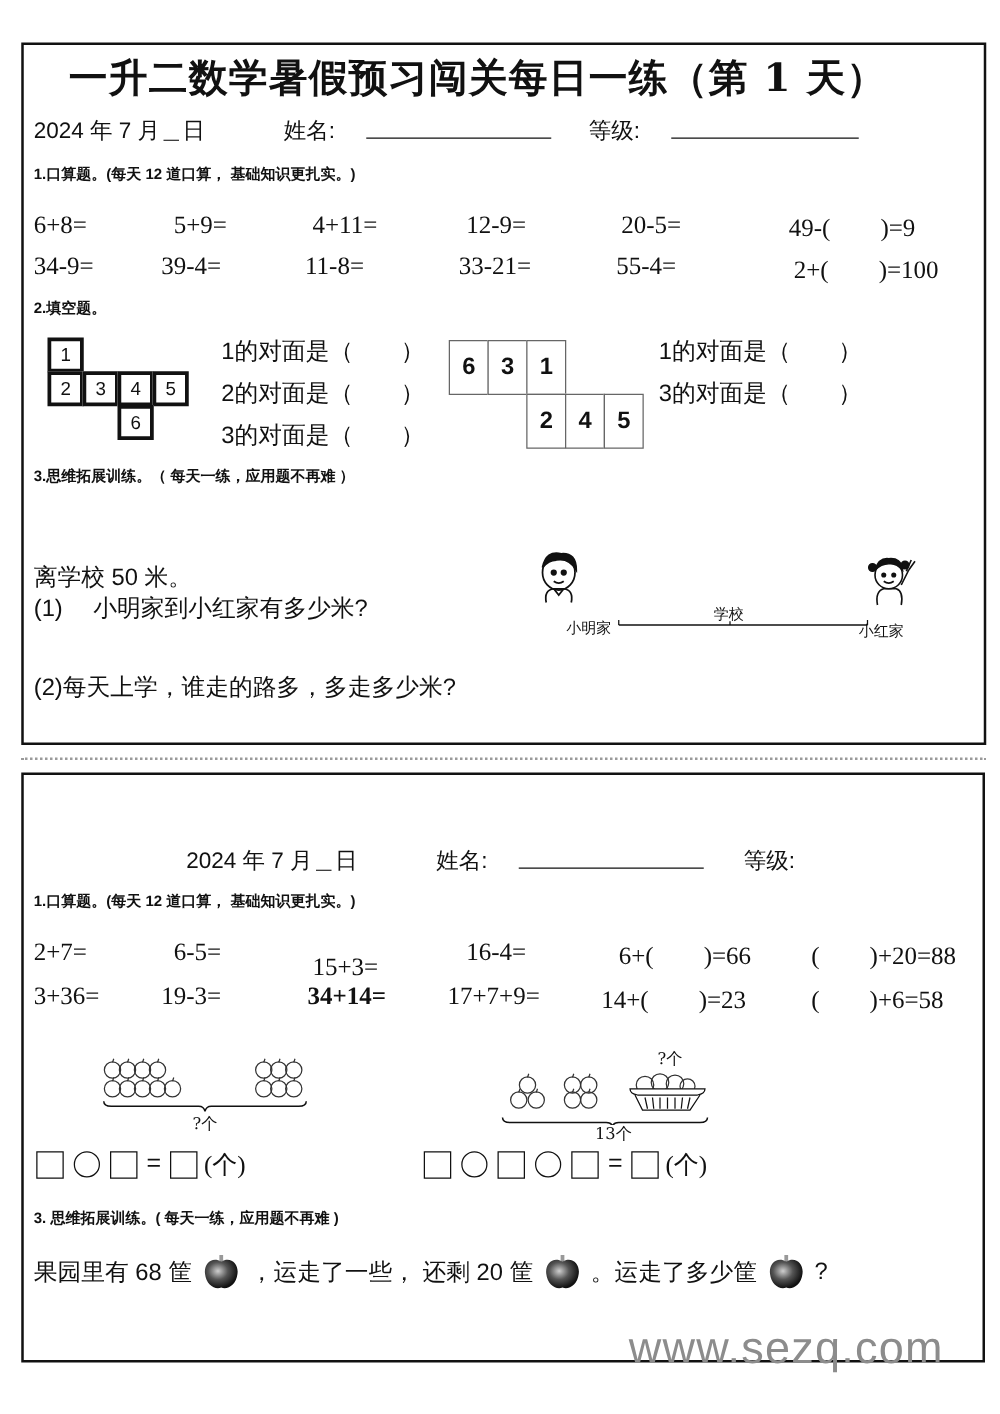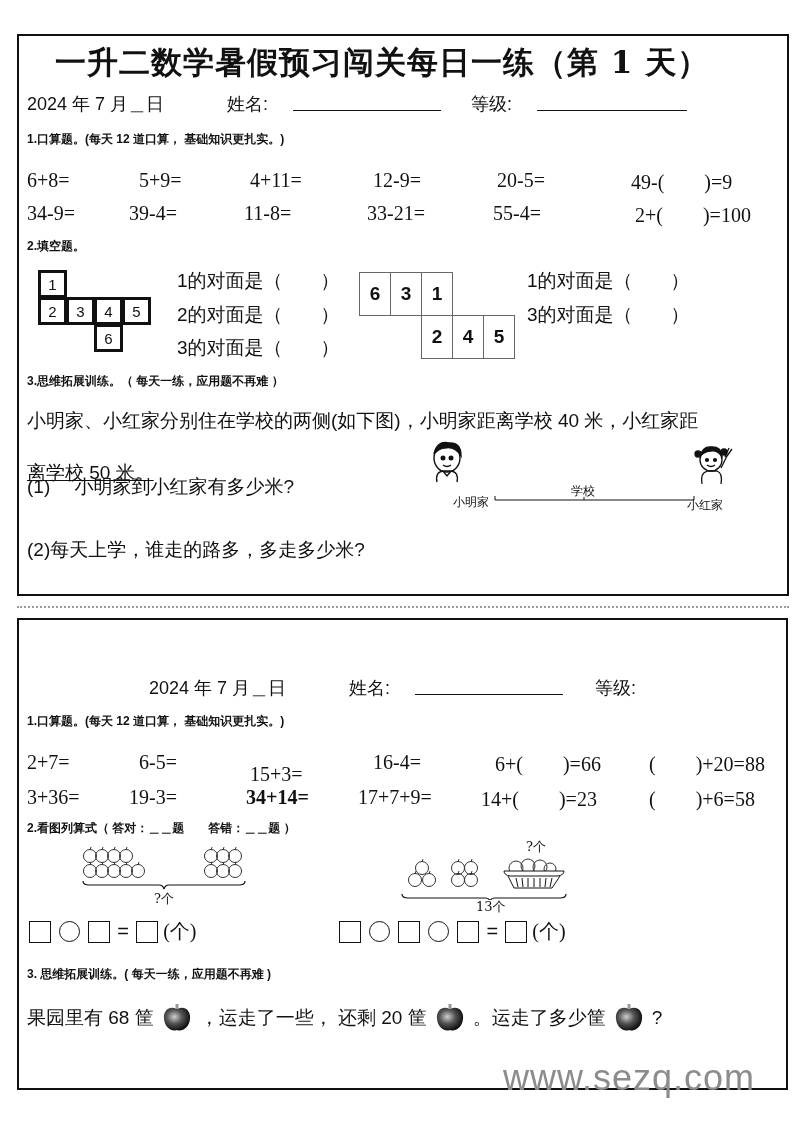--- a/index.html
+++ b/index.html
@@ -81,22 +81,21 @@
     <div class="c" style="left:31px; top:0;">3</div>
     <div class="c" style="left:62px; top:0;">1</div>
     <div class="c" style="left:62px; top:43px;">2</div>
     <div class="c" style="left:93px; top:43px;">4</div>
     <div class="c" style="left:124px; top:43px;">5</div>
   </div>
   <div class="abs t" style="left:508px; top:232px;">1的对面是（　　）</div>
   <div class="abs t" style="left:508px; top:266px;">3的对面是（　　）</div>
 
   <div class="abs sec" style="left:8px; top:337px;">3.思维拓展训练。（ 每天一练，应用题不再难 ）</div>
-  <div class="abs t" style="left:8px; top:372px;">小明家、小红家分别住在学校的两侧(如下图)，小明家距离学校 40 米，小红家距</div>
-  <div class="abs t" style="left:8px; top:424px;text-decoration:underline;">离学校 50 米。</div>
+  <div class="abs t" style="left:8px; top:413px;">离学校 50 米。</div>
   <div class="abs t" style="left:8px; top:438px;">(1)　 小明家到小红家有多少米?</div>
   <div class="abs t" style="left:8px; top:501px;">(2)每天上学，谁走的路多，多走多少米?</div>
 
   <div class="fig" style="left:400px; top:402px; width:320px; height:80px;">
     <svg width="320" height="80" style="position:absolute; left:0; top:0;">
 
       <g fill="none" stroke="#111" stroke-width="1.4">
         <ellipse cx="28" cy="20" rx="13" ry="14" fill="#fff"></ellipse>
         <path d="M15 16 Q18 2 30 5 Q42 4 42 18 Q36 8 26 10 Q20 10 15 16Z" fill="#111"></path>
         <circle cx="24" cy="20" r="1.8" fill="#111"></circle>
@@ -147,21 +146,20 @@
   <div class="abs q" style="left:476px; top:131px;">6+(　　)=66</div>
   <div class="abs q" style="left:630px; top:131px;font-family:Liberation Serif, serif;">(　　)+20=88</div>
 
   <div class="abs q" style="left:8px; top:166px;">3+36=</div>
   <div class="abs q" style="left:110px; top:166px;">19-3=</div>
   <div class="abs q" style="left:227px; top:166px;font-weight:bold;">34+14=</div>
   <div class="abs q" style="left:339px; top:166px;">17+7+9=</div>
   <div class="abs q" style="left:462px; top:166px;">14+(　　)=23</div>
   <div class="abs q" style="left:630px; top:166px;">(　　)+6=58</div>
 
-  <div class="abs sec" style="left:8px; top:200px;">2.看图列算式（ 答对：＿＿题　　答错：＿＿题 ）</div>
 
   <div class="fig" style="left:62px; top:226px; width:200px; height:70px;">
     <svg width="200" height="50" style="position:absolute; left:0; top:0;">
       <g fill="none" stroke="#333" stroke-width="1">
 
         <circle cx="9" cy="10" r="6.5"></circle>
           <circle cx="21" cy="10" r="6.5"></circle>
           <circle cx="33" cy="10" r="6.5"></circle>
           <circle cx="45" cy="10" r="6.5"></circle>
 

